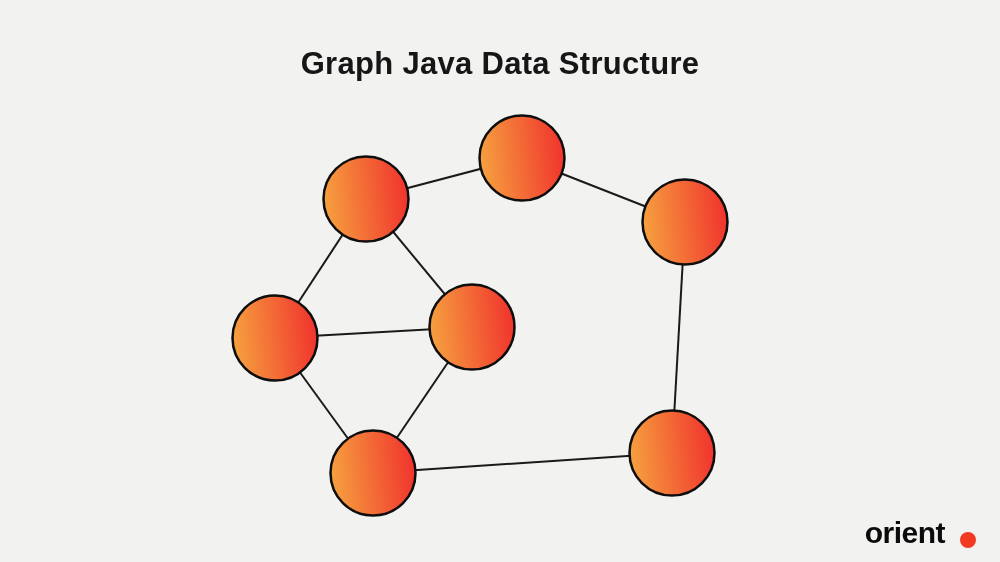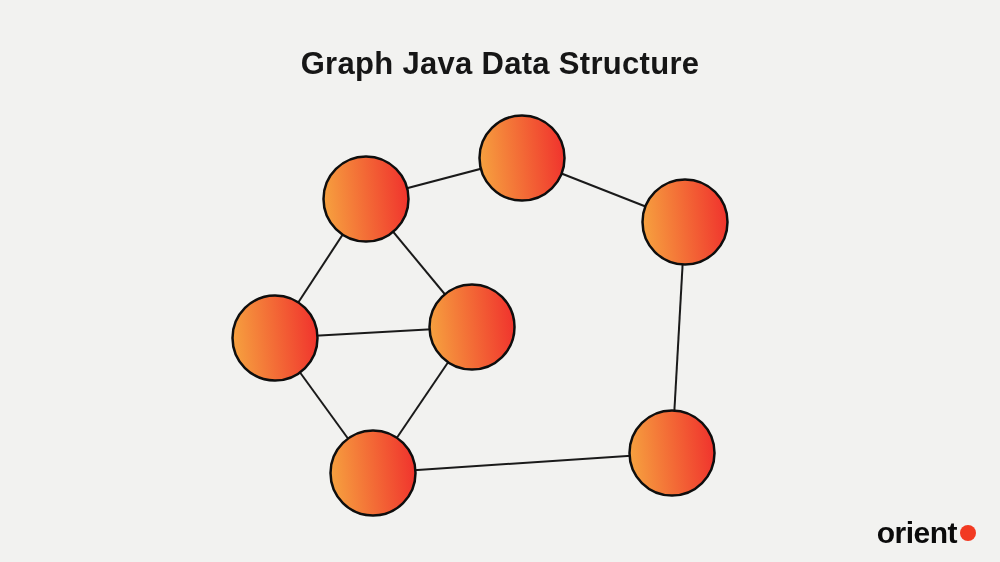--- a/index.html
+++ b/index.html
@@ -28,21 +28,22 @@
   .graph-svg {
     position: absolute;
     top: 0;
     left: 0;
   }
   .logo {
     position: absolute;
     right: 24px;
     bottom: 14px;
     display: flex;
-    align-items: center;
+    align-items: flex-end;
+    gap: 12px;
   }
   .logo-text {
     font-size: 30px;
     font-weight: bold;
     letter-spacing: -0.5px;
     color: #0b0b0b;
     line-height: 1;
   }
   .logo-dot {
     width: 16px;

